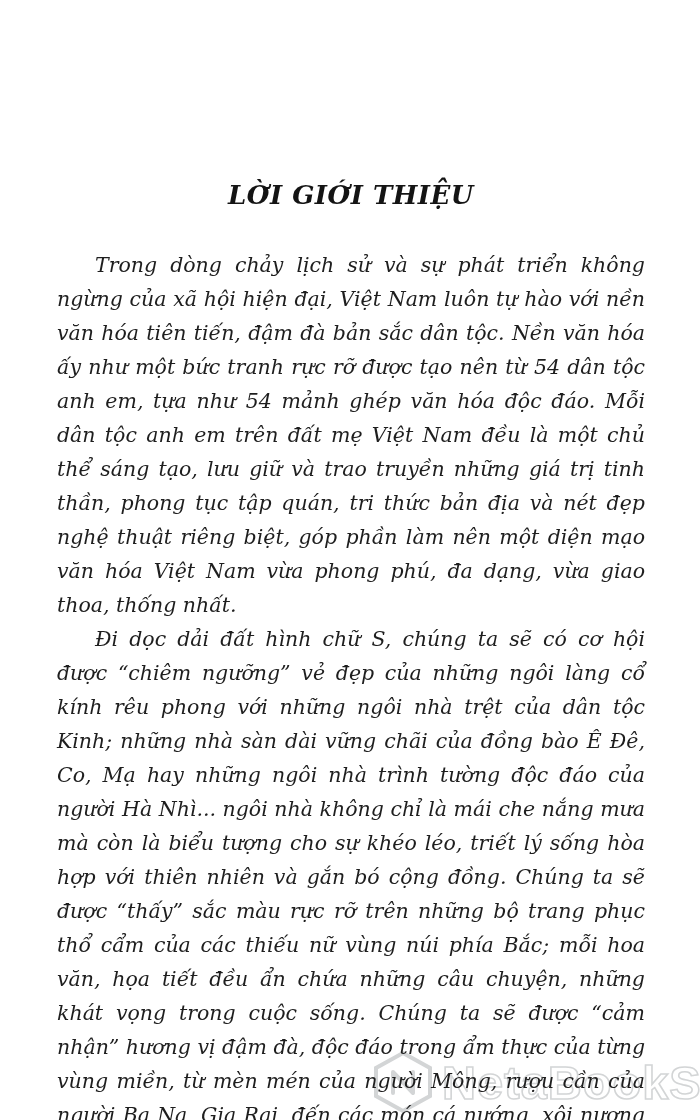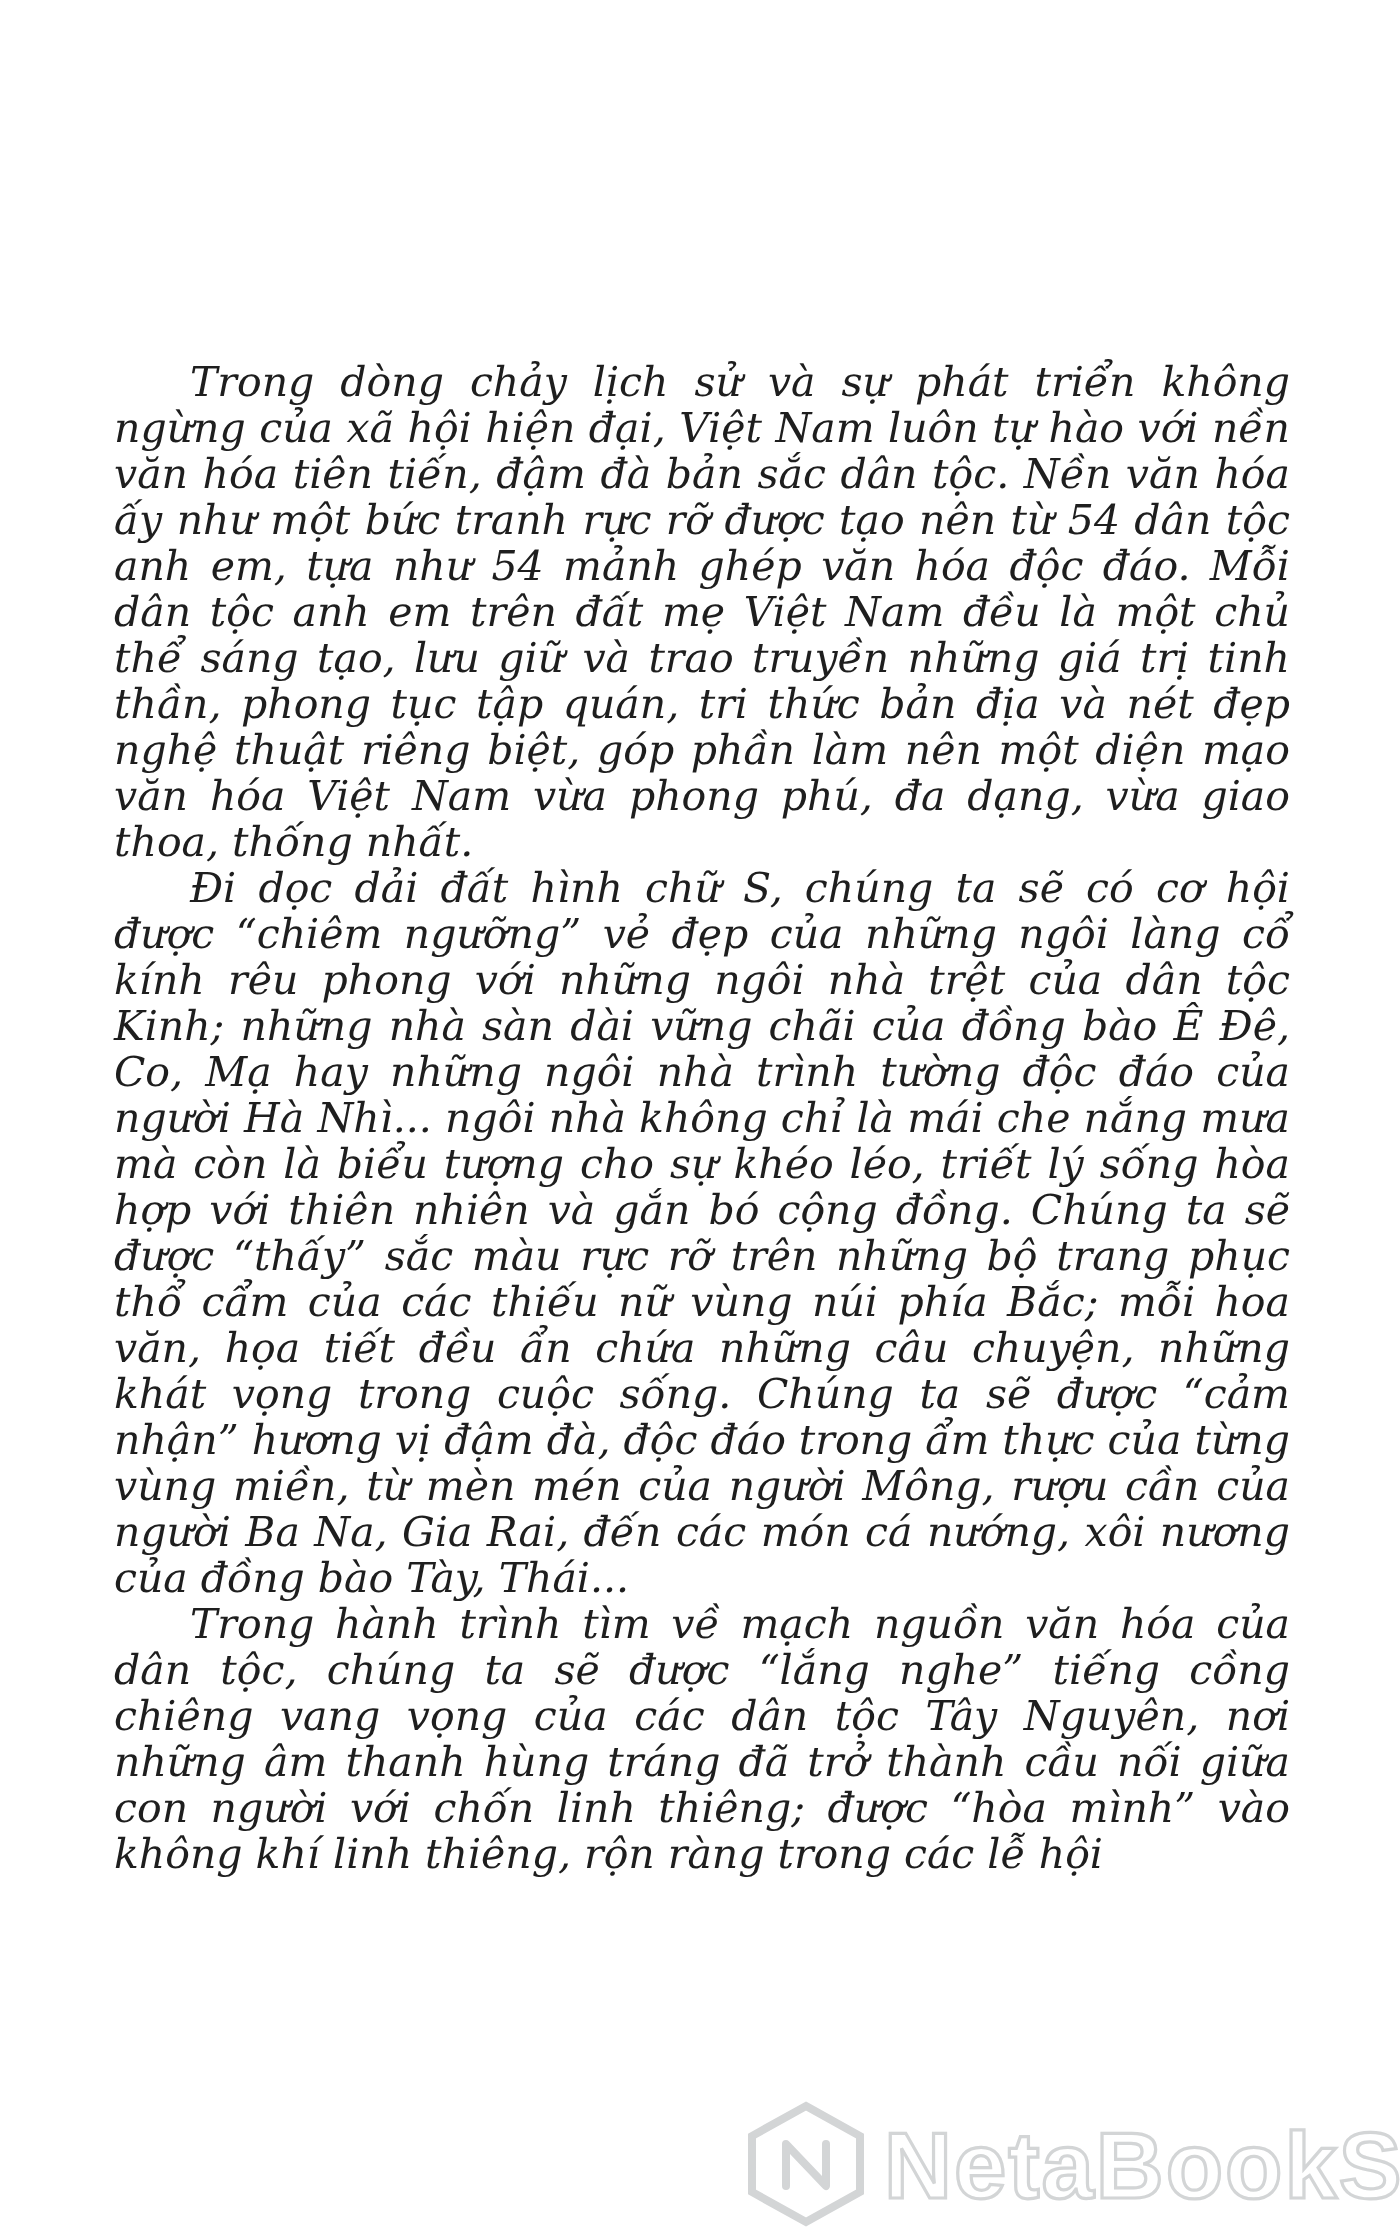--- a/index.html
+++ b/index.html
@@ -50,37 +50,38 @@
     font-size: 26px;
     letter-spacing: 0.5px;
     color: #141414;
   }
   .para {
     margin: 0;
     text-align: justify;
     text-indent: 38px;
     font-style: italic;
     font-size: 20.5px;
-    line-height: 23px;
+    line-height: 34px;
     color: #1e1e1e;
   }
 </style>
 </head>
 <body>
 
 <div class="page">
 
   <div class="watermark">
     <svg class="wm-logo" width="62" height="64" viewBox="0 0 62 64" fill="none">
       <polygon points="31,3 58,18 58,46 31,61 4,46 4,18" stroke="#d3d5d6" stroke-width="4" fill="none"></polygon>
       <polyline points="21,43 21,22 41,43 41,22" stroke="#d3d5d6" stroke-width="4" fill="none" stroke-linecap="round" stroke-linejoin="round"></polyline>
     </svg>
     <span class="wm-text">NetaBookS</span>
 
   </div>
 
   <div class="content">
+    <h1 class="title">LỜI GIỚI THIỆU</h1>
     <p class="para">Trong dòng chảy lịch sử và sự phát triển không ngừng của xã hội hiện đại, Việt Nam luôn tự hào với nền văn hóa tiên tiến, đậm đà bản sắc dân tộc. Nền văn hóa ấy như một bức tranh rực rỡ được tạo nên từ 54 dân tộc anh em, tựa như 54 mảnh ghép văn hóa độc đáo. Mỗi dân tộc anh em trên đất mẹ Việt Nam đều là một chủ thể sáng tạo, lưu giữ và trao truyền những giá trị tinh thần, phong tục tập quán, tri thức bản địa và nét đẹp nghệ thuật riêng biệt, góp phần làm nên một diện mạo văn hóa Việt Nam vừa phong phú, đa dạng, vừa giao thoa, thống nhất.</p>
     <p class="para">Đi dọc dải đất hình chữ S, chúng ta sẽ có cơ hội được “chiêm ngưỡng” vẻ đẹp của những ngôi làng cổ kính rêu phong với những ngôi nhà trệt của dân tộc Kinh; những nhà sàn dài vững chãi của đồng bào Ê Đê, Co, Mạ hay những ngôi nhà trình tường độc đáo của người Hà Nhì... ngôi nhà không chỉ là mái che nắng mưa mà còn là biểu tượng cho sự khéo léo, triết lý sống hòa hợp với thiên nhiên và gắn bó cộng đồng. Chúng ta sẽ được “thấy” sắc màu rực rỡ trên những bộ trang phục thổ cẩm của các thiếu nữ vùng núi phía Bắc; mỗi hoa văn, họa tiết đều ẩn chứa những câu chuyện, những khát vọng trong cuộc sống. Chúng ta sẽ được “cảm nhận” hương vị đậm đà, độc đáo trong ẩm thực của từng vùng miền, từ mèn mén của người Mông, rượu cần của người Ba Na, Gia Rai, đến các món cá nướng, xôi nương của đồng bào Tày, Thái...</p>
     <p class="para">Trong hành trình tìm về mạch nguồn văn hóa của dân tộc, chúng ta sẽ được “lắng nghe” tiếng cồng chiêng vang vọng của các dân tộc Tây Nguyên, nơi những âm thanh hùng tráng đã trở thành cầu nối giữa con người với chốn linh thiêng; được “hòa mình” vào không khí linh thiêng, rộn ràng trong các lễ hội</p>
   </div>
 
 </div>
 
 </body></html>

